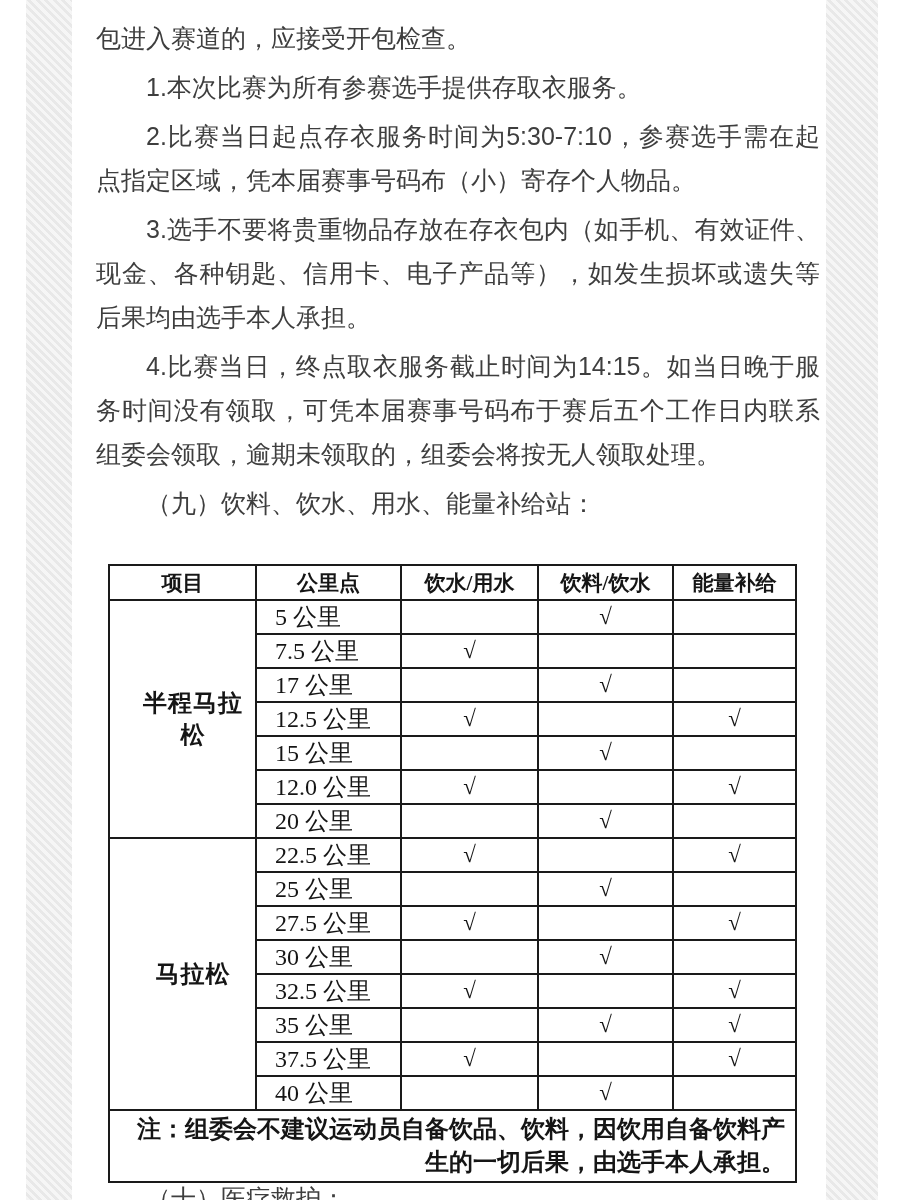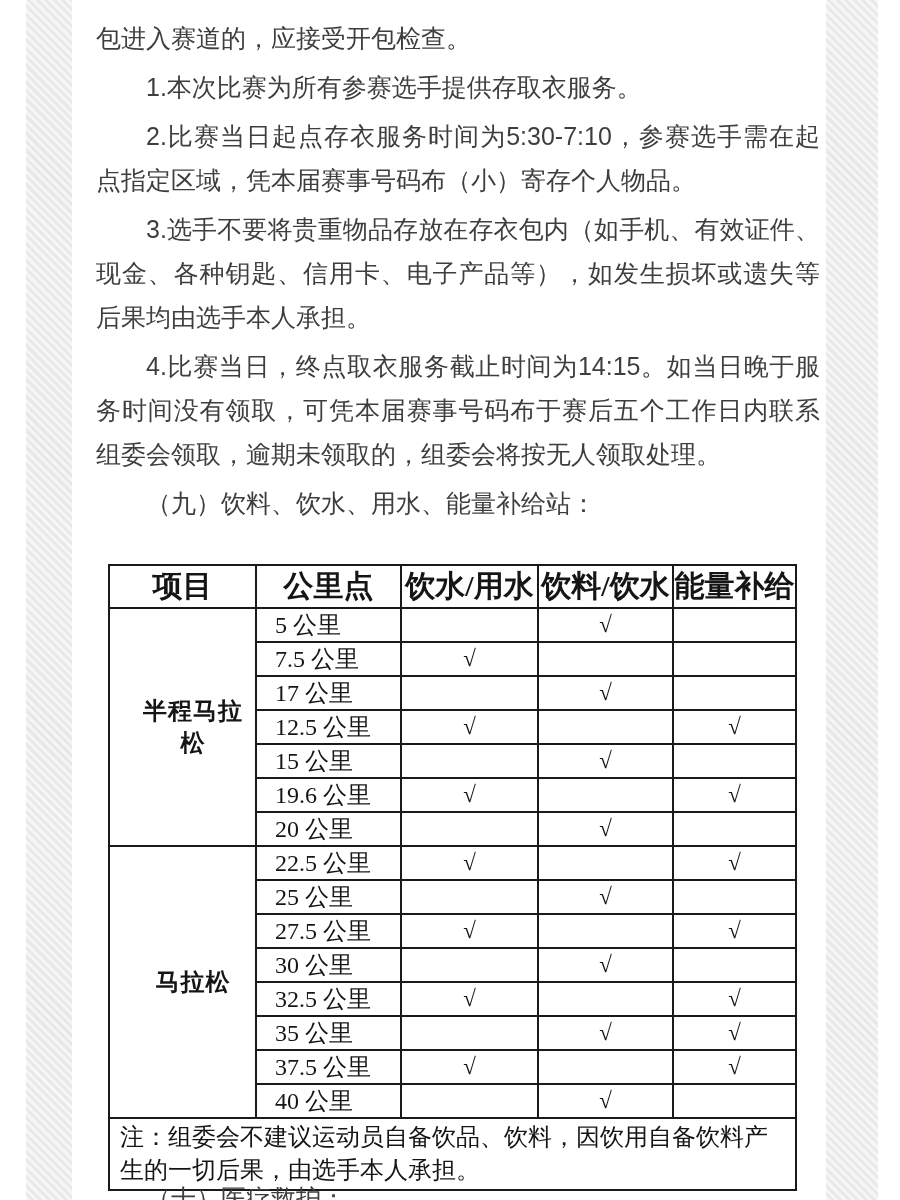--- a/index.html
+++ b/index.html
@@ -46,21 +46,21 @@
     font-family: "Liberation Serif", serif;
     color: #151515;
   }
   .supply-table th, .supply-table td {
     border: 2px solid #1a1a1a;
     box-sizing: border-box;
     padding: 0;
   }
   .supply-table th {
     height: 35px;
-    font-size: 30px;
+    font-size: 21px;
     font-weight: bold;
     text-align: center;
   }
   .supply-table td { height: 32px; font-size: 24px; }
   td.group-cell {
     text-align: center;
     padding-left: 21px;
     letter-spacing: 1px;
     vertical-align: middle;
     font-weight: bold;
@@ -69,22 +69,22 @@
     text-align: left;
     padding-left: 18px;
   }
   td.check-cell {
     text-align: center;
     font-size: 23px;
   }
   td.note-cell {
     height: 70px;
     font-size: 24px;
-    font-weight: normal;
-    text-align: left;
+    font-weight: bold;
+    text-align: right;
     line-height: 33px;
     padding: 2px 10px;
   }
   .footer-line {
     position: absolute;
     left: 96px; top: 1176px;
     width: 724px;
     color: #3e3e3e;
     font-size: 25px;
     line-height: 44px;
@@ -150,21 +150,21 @@
           <td class="check-cell"></td>
           <td class="check-cell">√</td>
         </tr>
         <tr>
           <td class="km-cell">15 公里</td>
           <td class="check-cell"></td>
           <td class="check-cell">√</td>
           <td class="check-cell"></td>
         </tr>
         <tr>
-          <td class="km-cell">19.6 公里</td>
+          <td class="km-cell">12.0 公里</td>
           <td class="check-cell">√</td>
           <td class="check-cell"></td>
           <td class="check-cell">√</td>
         </tr>
         <tr>
           <td class="km-cell">20 公里</td>
           <td class="check-cell"></td>
           <td class="check-cell">√</td>
           <td class="check-cell"></td>
         </tr>

